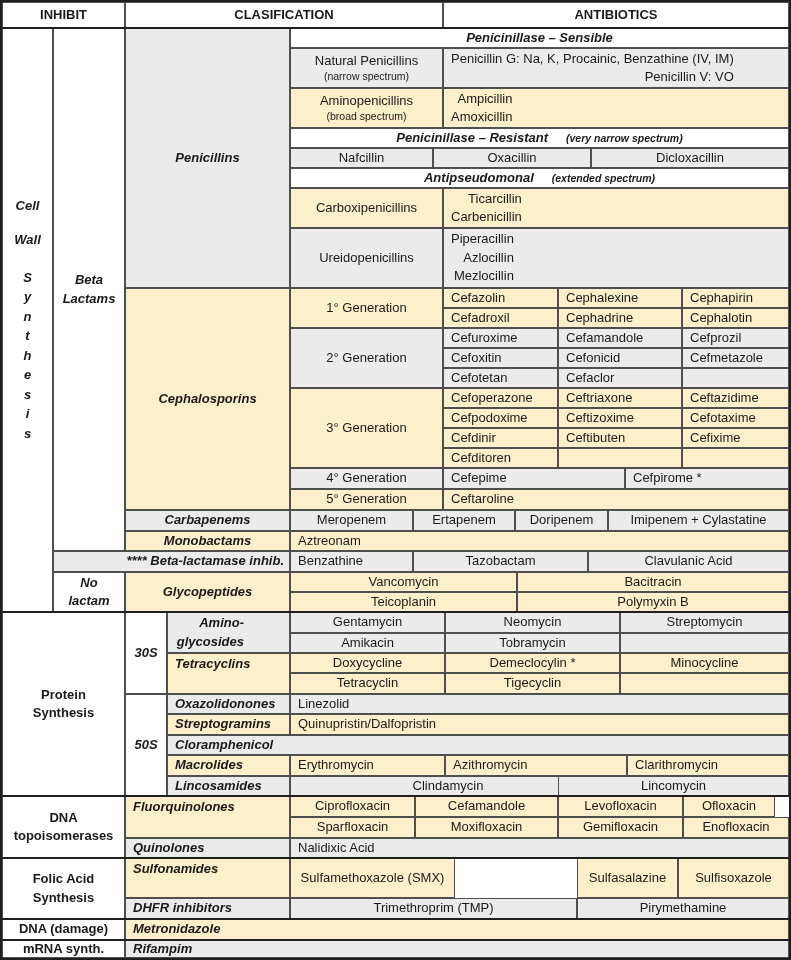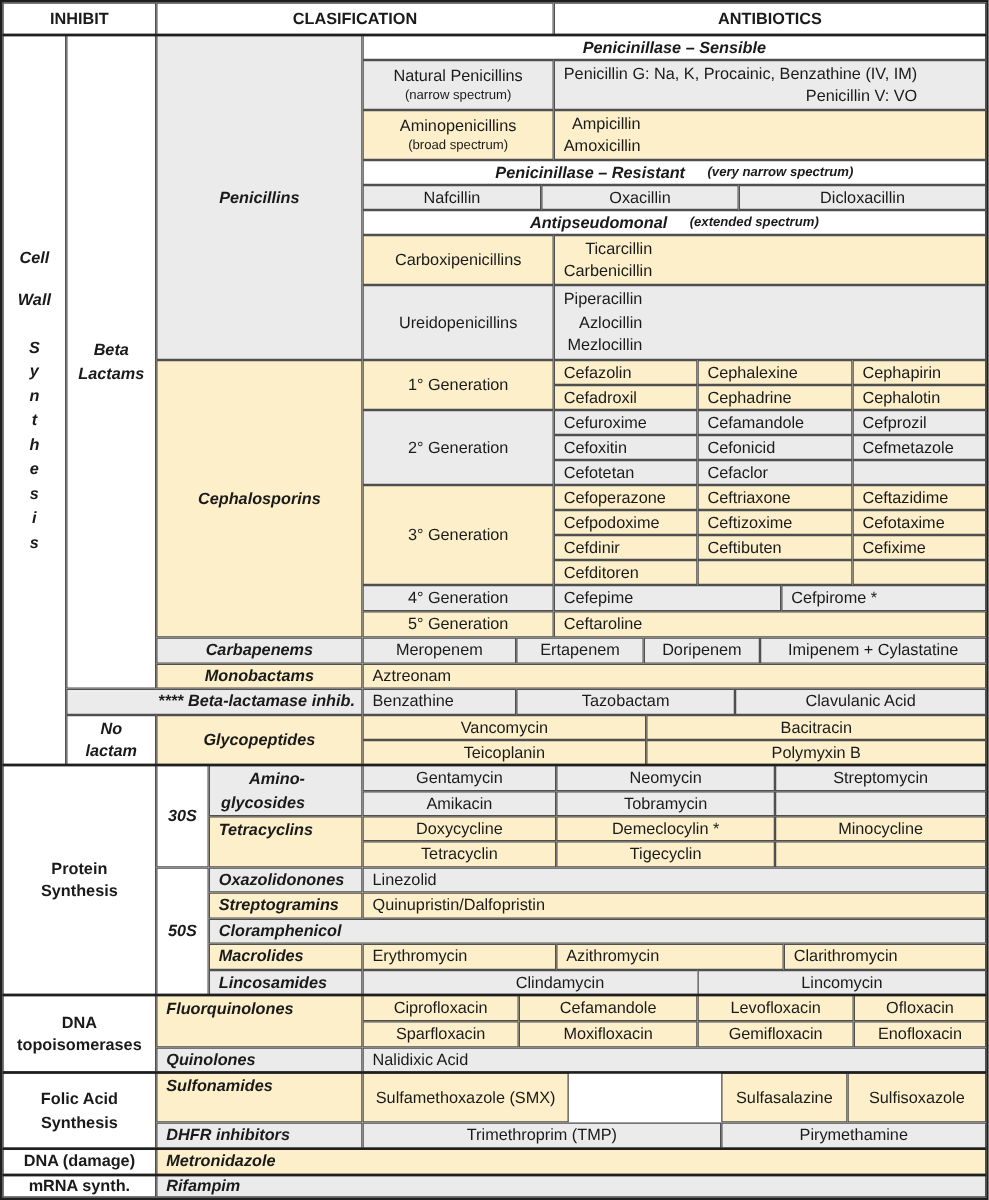--- a/index.html
+++ b/index.html
@@ -182,21 +182,21 @@
   <div class="cell c l" style="left:290px;top:714px;width:499px;height:21px">Quinupristin/Dalfopristin</div>
   <div class="cell c l" style="left:290px;top:755px;width:155px;height:21px">Erythromycin</div>
   <div class="cell c l" style="left:445px;top:755px;width:182px;height:21px">Azithromycin</div>
   <div class="cell c l" style="left:627px;top:755px;width:162px;height:21px">Clarithromycin</div>
   <div class="cell g" style="left:290px;top:776px;width:316px;height:20px">Clindamycin</div>
   <div class="cell g" style="left:558px;top:776px;width:231px;height:20px">Lincomycin</div>
 
   <div class="cell c" style="left:290px;top:796px;width:125px;height:21px">Ciprofloxacin</div>
   <div class="cell c" style="left:415px;top:796px;width:143px;height:21px">Cefamandole</div>
   <div class="cell c" style="left:558px;top:796px;width:125px;height:21px">Levofloxacin</div>
-  <div class="cell c" style="left:683px;top:796px;width:106px;height:21px">Ofloxacin</div>
+  <div class="cell c" style="left:683px;top:796px;width:92px;height:21px">Ofloxacin</div>
   <div class="cell c" style="left:290px;top:817px;width:125px;height:21px">Sparfloxacin</div>
   <div class="cell c" style="left:415px;top:817px;width:143px;height:21px">Moxifloxacin</div>
   <div class="cell c" style="left:558px;top:817px;width:125px;height:21px">Gemifloxacin</div>
   <div class="cell c" style="left:683px;top:817px;width:106px;height:21px">Enofloxacin</div>
   <div class="cell g l" style="left:290px;top:838px;width:499px;height:20px">Nalidixic Acid</div>
 
   <div class="cell c" style="left:290px;top:858px;width:165px;height:40px">Sulfamethoxazole (SMX)</div>
   <div class="cell c" style="left:577px;top:858px;width:101px;height:40px">Sulfasalazine</div>
   <div class="cell c" style="left:678px;top:858px;width:111px;height:40px">Sulfisoxazole</div>
   <div class="cell g" style="left:290px;top:898px;width:287px;height:21px">Trimethroprim (TMP)</div>

